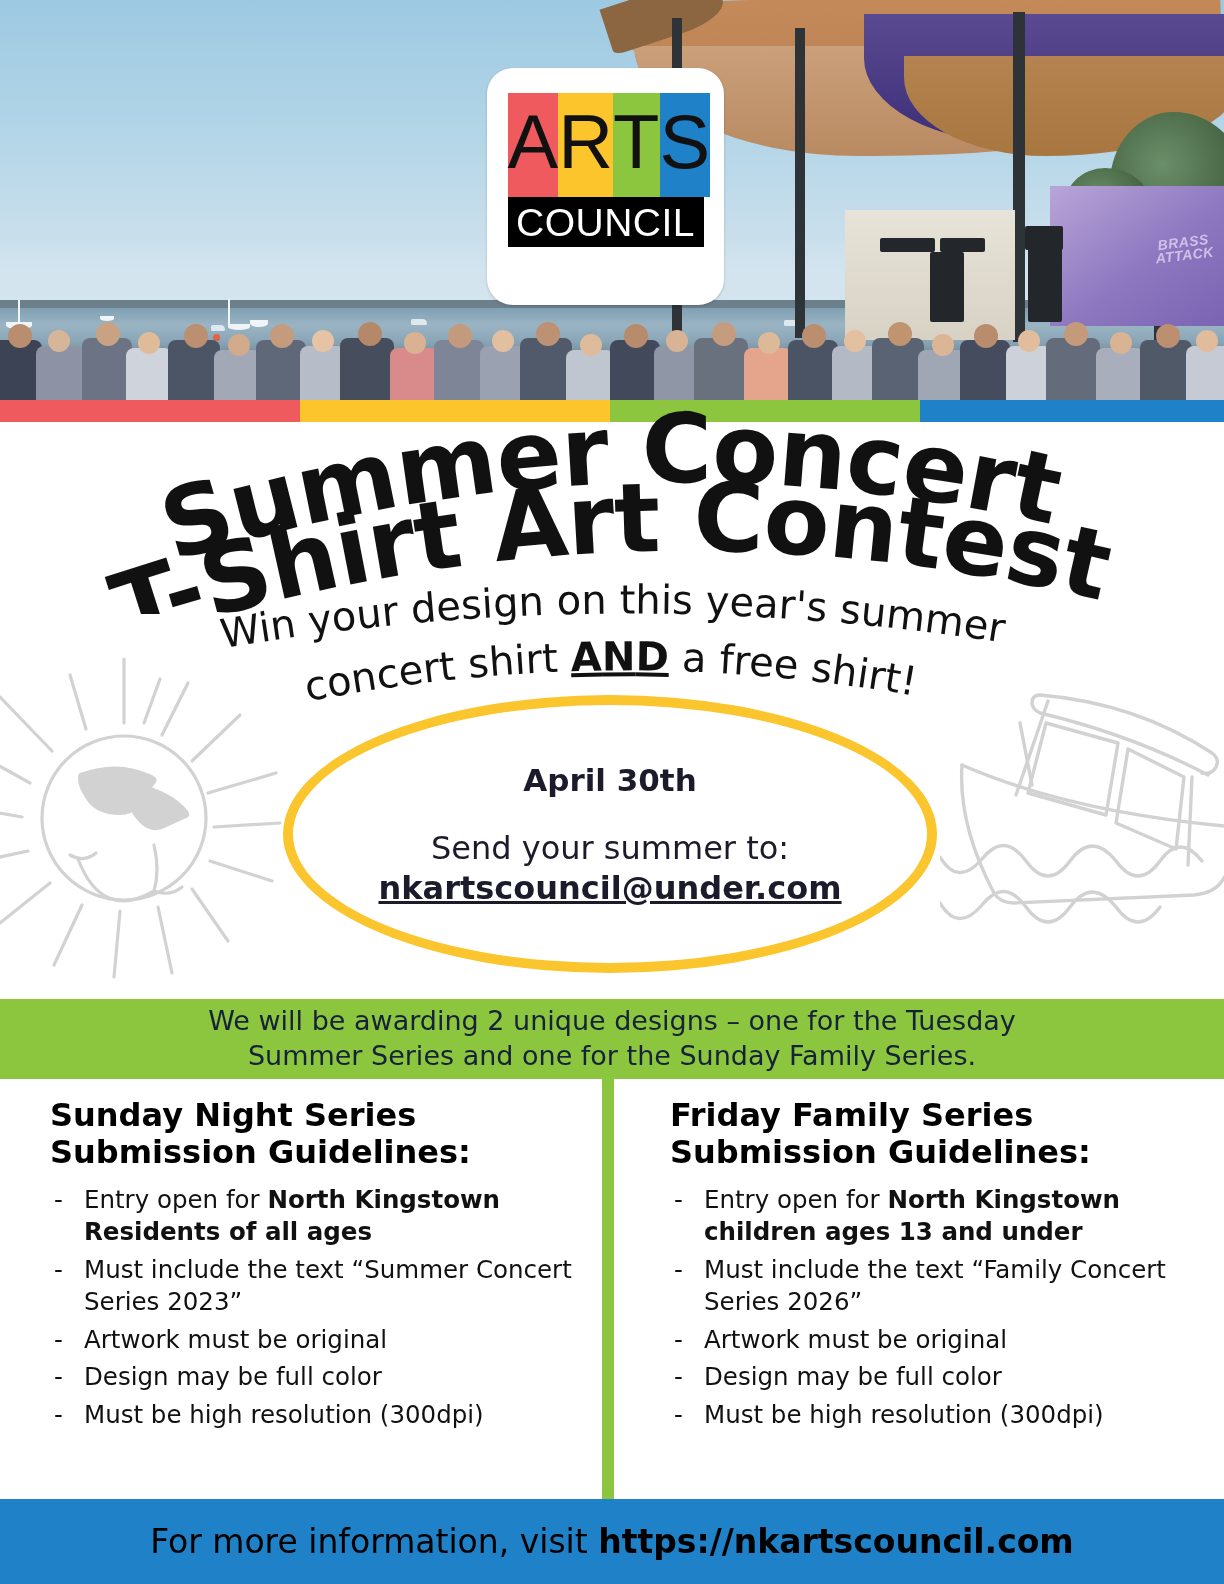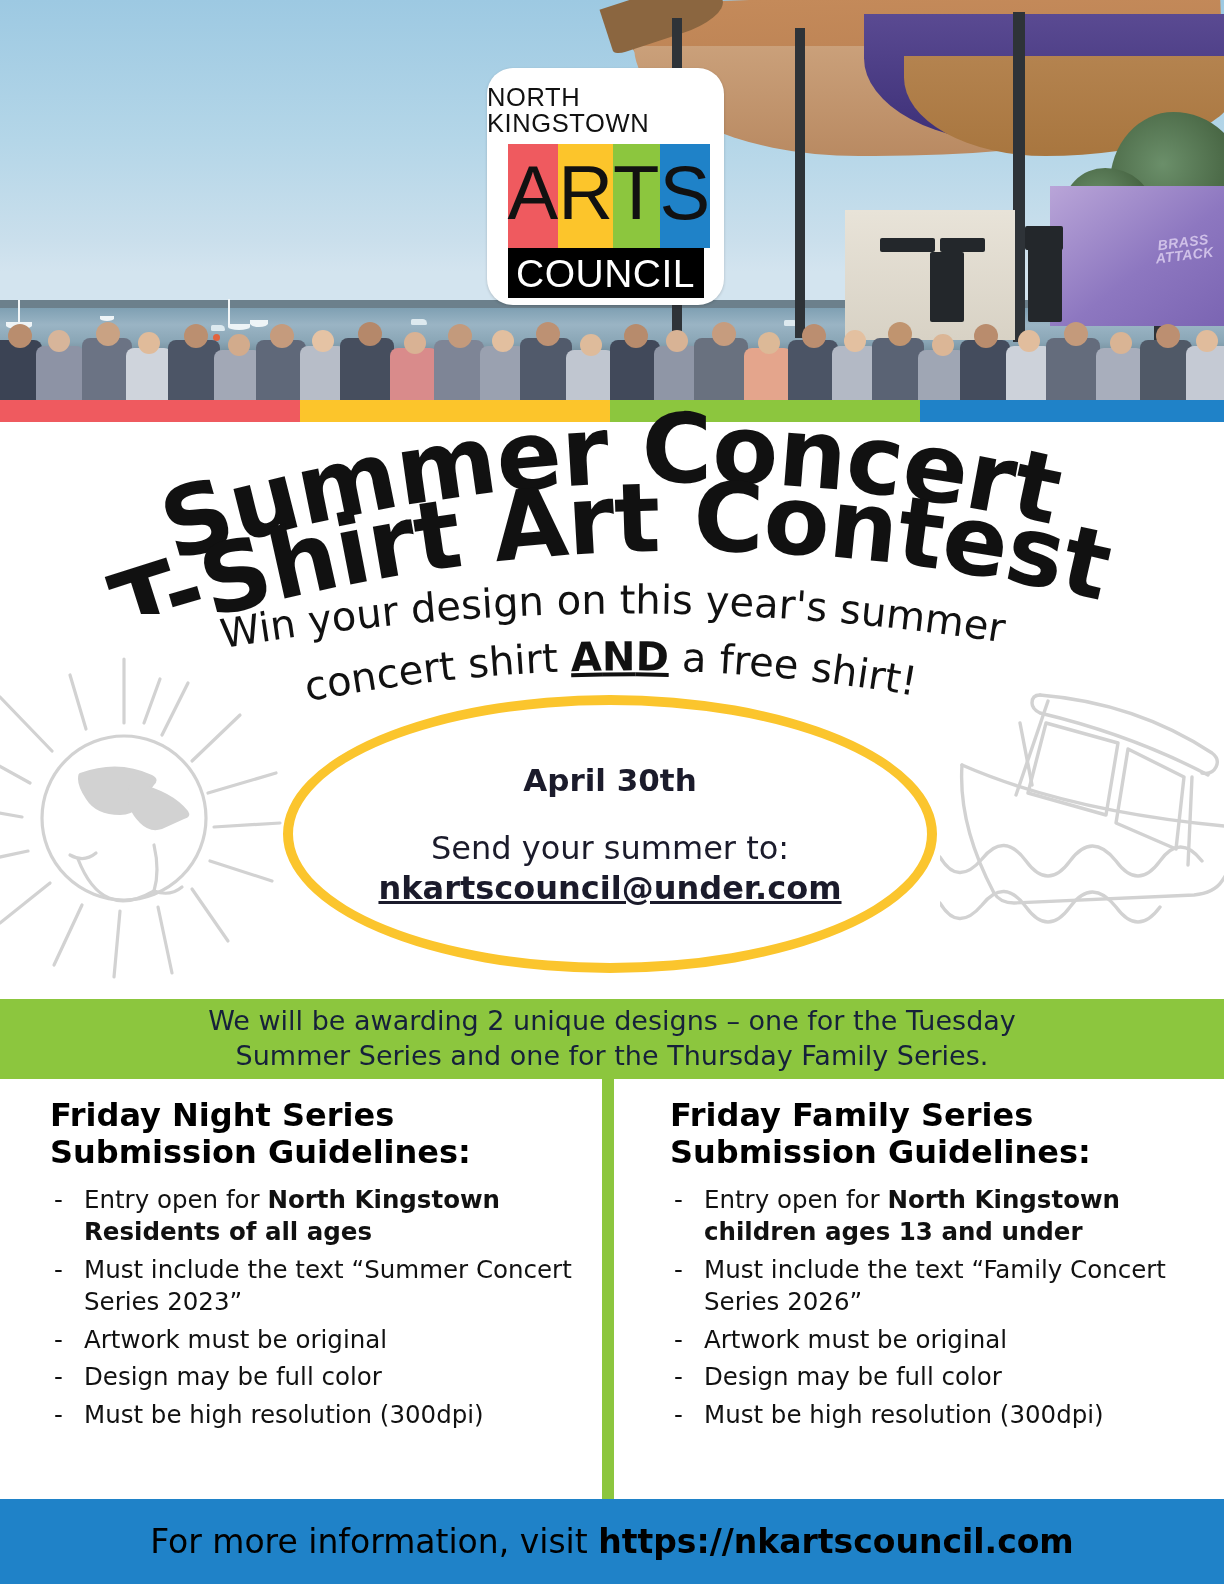--- a/index.html
+++ b/index.html
@@ -222,21 +222,20 @@
       <div class="head" style="left:1064px;top:12px;width:24px;height:24px;background:#c49a7b;"></div>
       <div class="body" style="left:1096px;top:38px;width:48px;height:56px;background:#a8aebc;"></div>
       <div class="head" style="left:1110px;top:22px;width:22px;height:22px;background:#d9b494;"></div>
       <div class="body" style="left:1140px;top:30px;width:52px;height:64px;background:#505967;"></div>
       <div class="head" style="left:1156px;top:14px;width:24px;height:24px;background:#bc8f71;"></div>
       <div class="body" style="left:1186px;top:36px;width:46px;height:58px;background:#c5cad4;"></div>
       <div class="head" style="left:1196px;top:20px;width:22px;height:22px;background:#e0bc9c;"></div>
     </div>
 
     <div class="logo">
-      <div class="logo-top">NORTH KINGSTOWN</div>
       <div class="logo-mid">
         <div class="cell" style="background:#ef5a5f;">
           <span>A</span>
         </div>
         <div class="cell" style="background:#fcc52b;">
           <span>R</span>
         </div>
         <div class="cell" style="background:#8cc63e;">
           <span>T</span>
         </div>
@@ -348,31 +347,31 @@
 
   <div class="oval">
     <div class="oval-l2">April 30th</div>
     <div class="oval-l3">Send your summer to:</div>
     <div class="oval-l4">nkartscouncil@under.com</div>
   </div>
 
   <div class="greenband">
     <p>
       <span>We will be awarding 2 unique designs – one for the Tuesday</span><br>
-      <span>Summer Series and one for the Thursday Family Series.</span>
+      <span>Summer Series and one for the Sunday Family Series.</span>
     </p>
   </div>
 
   <div class="vdivider"></div>
 
   <div class="cols">
 
     <div class="col left">
       <h2 class="colhead">
-        <span>Friday Night Series</span><br>
+        <span>Sunday Night Series</span><br>
         <span>Submission Guidelines:</span>
       </h2>
       <ul class="bullets">
         <li>
           <span class="dash">-</span>
           <span class="btxt"><span>Entry open for </span><b>North Kingstown Residents of all ages</b></span>
         </li>
         <li>
           <span class="dash">-</span>
           <span class="btxt">Must include the text “Summer Concert Series 2023”</span>

